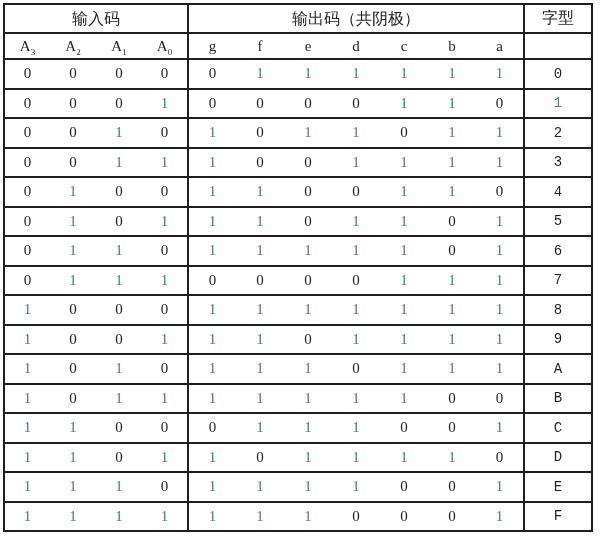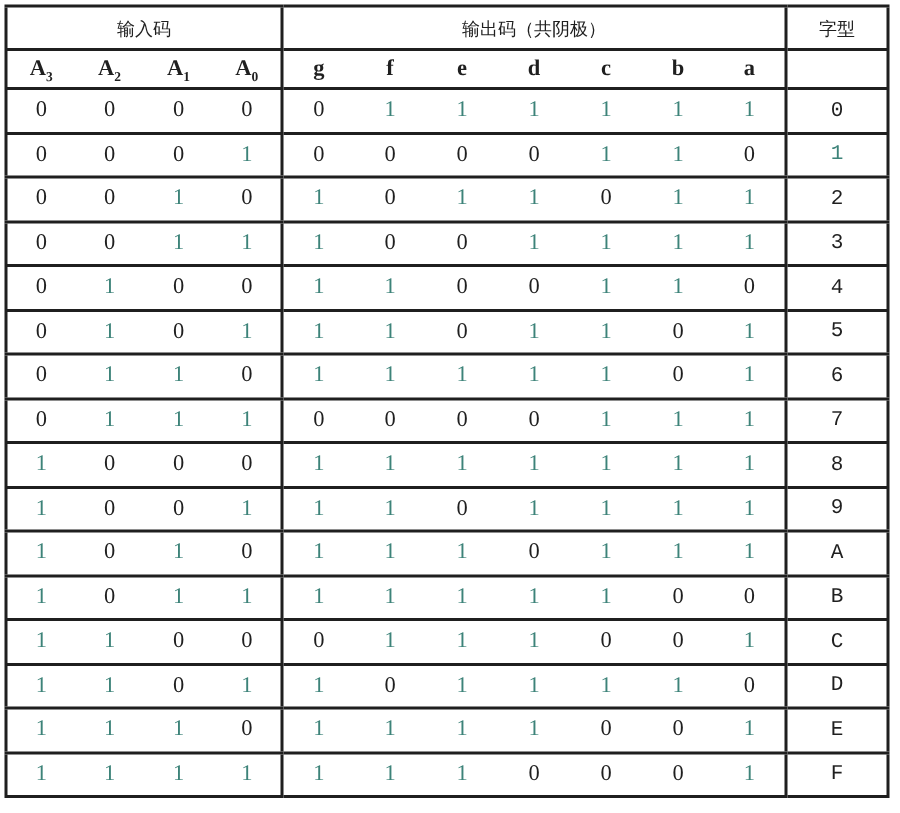--- a/index.html
+++ b/index.html
@@ -30,22 +30,22 @@
     vertical-align:middle;
     padding:0;
     font-weight:normal;
     font-size:15px;
     line-height:1;
     overflow:hidden;
     white-space:nowrap;
   }
   table{border:2px solid var(--border-color);}
   .group-start{border-left:2px solid var(--border-color);margin-left:36px;}
-  tr.header-row th{height:27px;font-size:12px;font-family:Liberation Serif, serif;}
-  tr.subheader-row td{height:24px;font-size:15px;font-weight:bold;}
+  tr.header-row th{height:27px;font-size:16px;}
+  tr.subheader-row td{height:24px;font-size:15px;}
   tbody tr td{height:27.5px;}
   sub{font-size:9px;line-height:0;}
   td.one{color:var(--one-color);}
   .glyph-col{font-family:"Liberation Mono","DejaVu Sans Mono",monospace;font-size:14px;}
 </style>
 </head>
 <body>
 
 <div class="table-wrap">
   <table>

